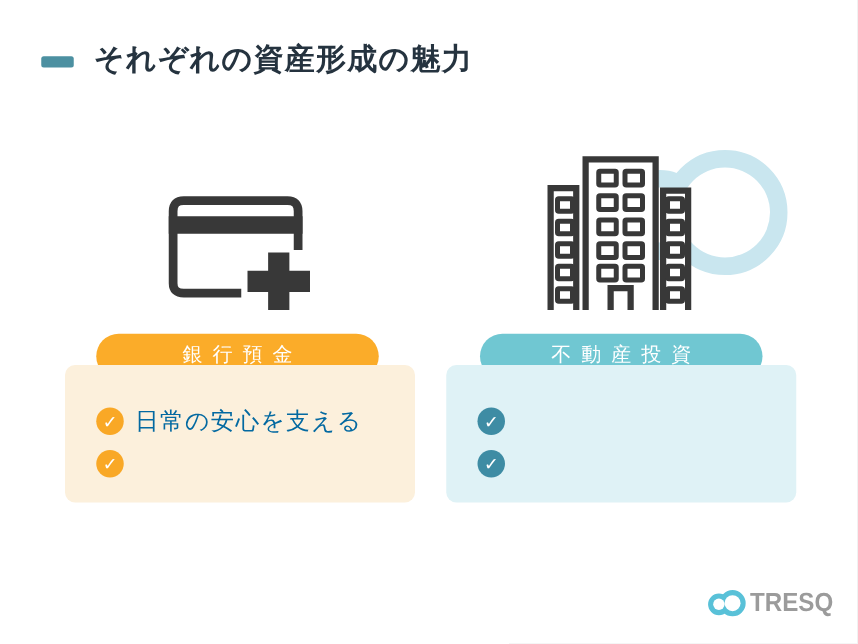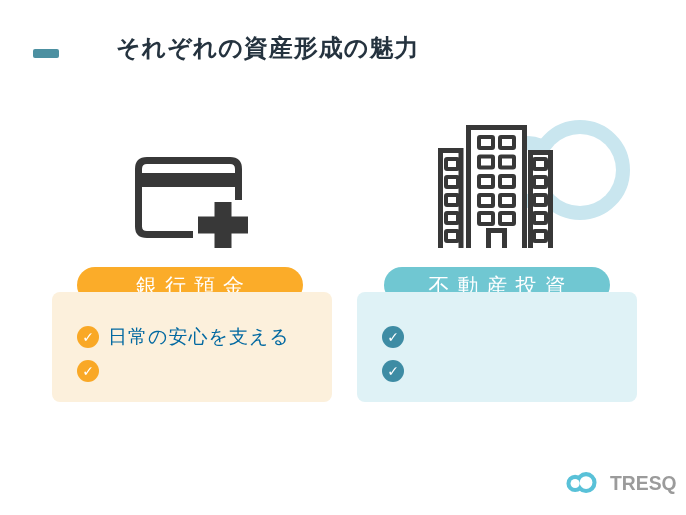--- a/index.html
+++ b/index.html
@@ -5,34 +5,34 @@
   html,body{margin:0;padding:0;background:#e8e8e8;}
   .slide{
     position:relative;
     width:686px;height:515px;
     background:#ffffff;
     font-family:"Liberation Sans","DejaVu Sans",sans-serif;
     overflow:hidden;
     margin:0 auto;
   }
   
-  .title-row{position:absolute;left:33px;top:34px;display:flex;align-items:center;gap:41px;}
+  .title-row{position:absolute;left:33px;top:34px;display:flex;align-items:flex-start;}
   .accent-dash{width:26px;height:9px;border-radius:2px;background:var(--accent_teal_dark,#4C90A1);margin-top:11px;}
   .page-title{margin-left:16px;font-size:24px;font-weight:700;color:var(--title_navy,#25333F);letter-spacing:1px;line-height:1.2;}
 
   
   .icon-card{position:absolute;left:120px;top:140px;}
   .icon-building{position:absolute;left:430px;top:110px;}
 
   
   .badge{
     position:absolute;top:267px;width:226px;height:36px;
     border-radius:18px;display:flex;align-items:center;justify-content:center;
   }
-  .badge span{color:#ffffff;font-size:21px;font-weight:500;letter-spacing:8px;margin-right:-8px;line-height:1;}
+  .badge span{color:#ffffff;font-size:16px;font-weight:500;letter-spacing:8px;margin-right:-8px;line-height:1;}
   .badge-left{left:77px;background:var(--badge_orange,#FBAC29);}
   .badge-right{left:384px;background:var(--badge_teal,#70C7D2);}
 
   
   .panel{
     position:absolute;top:292px;width:280px;height:110px;border-radius:8px;
     box-sizing:border-box;padding:34px 0 0 25px;display:flex;flex-direction:column;gap:12px;
   }
   .panel-left{left:52px;background:var(--box_cream,#FCF0DC);}
   .panel-right{left:357px;background:var(--box_lightblue,#DFF2F6);}
@@ -40,21 +40,21 @@
   .check{
     width:22px;height:22px;border-radius:50%;flex:0 0 22px;
     display:flex;align-items:center;justify-content:center;
     color:#ffffff;font-size:14px;font-weight:700;line-height:1;
   }
   .check-orange{background:var(--check_orange,#F9A826);}
   .check-teal{background:var(--check_teal,#3E8CA4);}
   .row-text{font-size:19px;color:#0369a1;letter-spacing:1px;white-space:nowrap;}
 
   
-  .logo{position:absolute;left:566px;top:471px;display:flex;align-items:center;gap:13px;}
+  .logo{position:absolute;left:566px;top:471px;display:flex;align-items:center;gap:3px;}
   .logo-text{font-size:21px;font-weight:700;color:var(--logo_gray,#9B9B9B);letter-spacing:0px;transform:scaleX(.92);transform-origin:left center;}
 </style>
 </head>
 <body>
 
 <div class="slide">
 
   <div class="title-row">
     <div class="accent-dash"></div>
     <div class="page-title">それぞれの資産形成の魅力</div>

